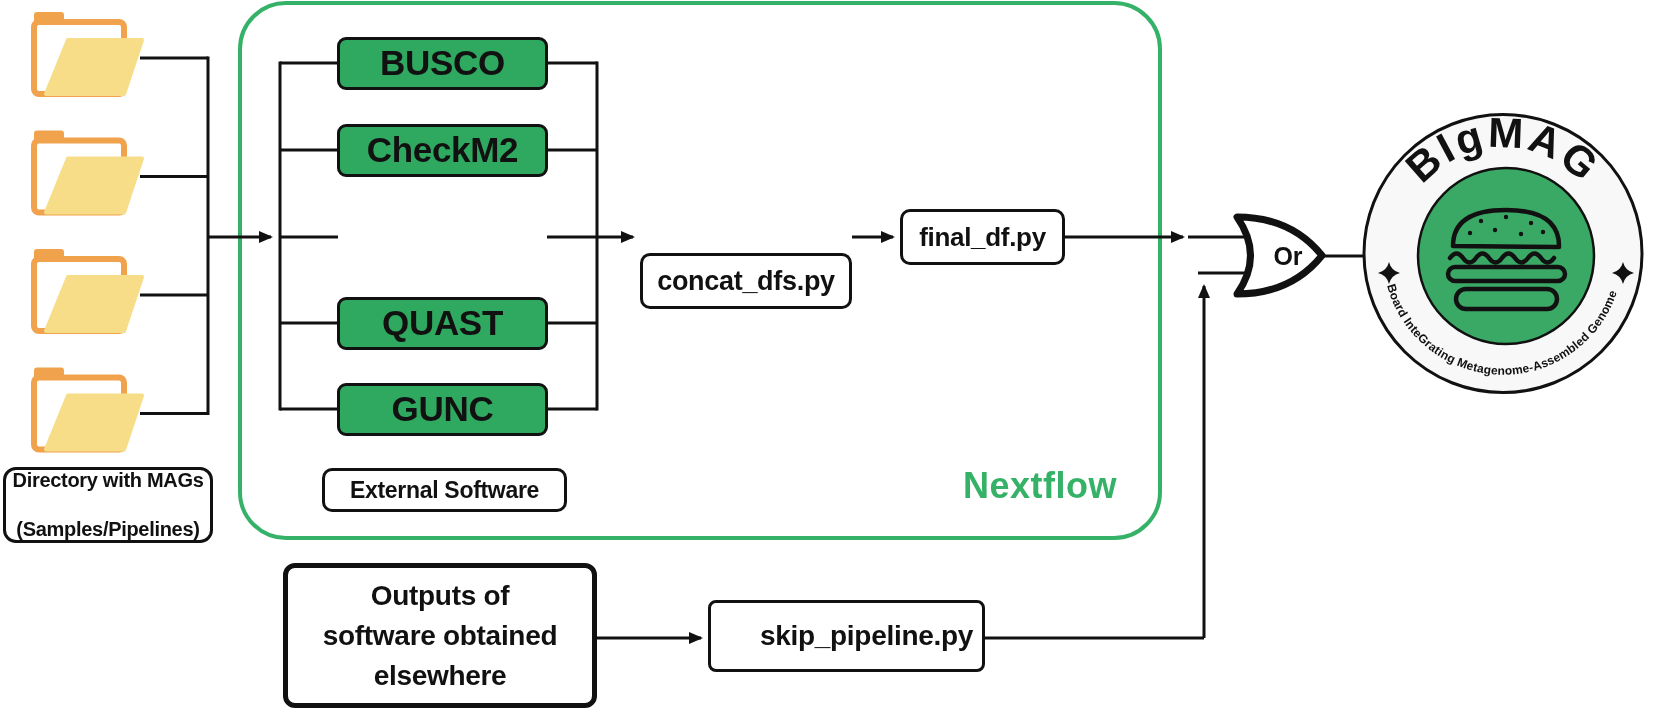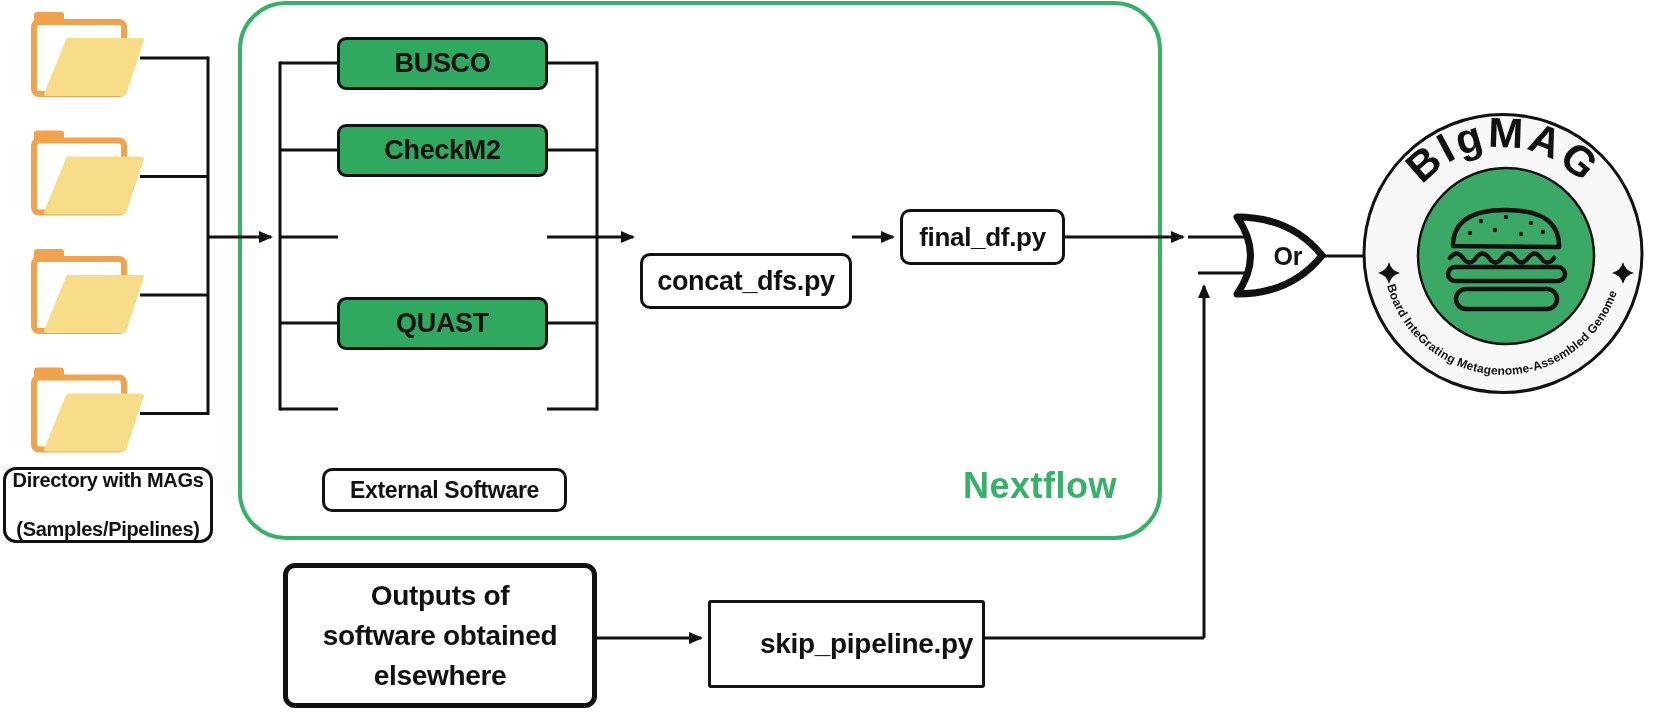--- a/index.html
+++ b/index.html
@@ -14,26 +14,26 @@
     position:absolute;left:238px;top:1px;width:924px;height:539px;
     border:4px solid var(--nextflow-green,#36B268);border-radius:48px;z-index:0;background:transparent;
   }
   .node{
     position:absolute;z-index:2;display:flex;align-items:center;justify-content:center;
     font-weight:700;text-align:center;background:#fff;border:3px solid var(--ink,#111);
     letter-spacing:-0.3px;white-space:nowrap;
   }
   .tool{
     left:337px;width:211px;height:53px;border-radius:9px;
-    background:var(--tool-green,#2FA860);font-size:27px;
+    background:var(--tool-green,#2FA860);font-size:35px;
   }
   .script{border-radius:10px;font-size:27px;}
   #node-concat{left:640px;top:209px;width:212px;height:56px;margin-top:44px;}
   #node-final{left:900px;top:209px;width:165px;height:56px;font-size:26px;}
-  #node-skip{left:708px;top:600px;width:277px;height:88px;font-size:28px;border-radius:3px;padding-left:40px;}
+  #node-skip{left:708px;top:600px;width:277px;height:72px;font-size:28px;border-radius:8px;padding-left:40px;}
   #node-external{left:322px;top:468px;width:245px;height:44px;font-size:23px;border-radius:10px;}
   #node-directory{
     left:3px;top:467px;width:210px;height:76px;font-size:20px;line-height:29px;
     border-radius:13px;border-width:3px;flex-direction:column;white-space:normal;gap:20px;
   }
   #node-outputs{
     left:283px;top:563px;width:314px;height:145px;font-size:28px;line-height:40px;
     border:5px solid var(--ink,#111);border-radius:12px;flex-direction:column;white-space:normal;
   }
   .nf-label{
@@ -157,20 +157,21 @@
       </text>
       <text class="arc-sub" text-anchor="middle">
         <textPath href="#arcBottom" startOffset="50%">Board InteGrating Metagenome-Assembled Genomes</textPath>
       </text>
     </g>
   </svg>
 
   <div class="node tool" style="top:36.5px">BUSCO</div>
   <div class="node tool" style="top:123.5px">CheckM2</div>
   <div class="node tool" style="top:296.5px">QUAST</div>
+  <div class="node tool" style="top:382.5px">GUNC</div>
 
   <div class="node script" id="node-concat">concat_dfs.py</div>
   <div class="node script" id="node-final">final_df.py</div>
   <div class="node script" id="node-skip">skip_pipeline.py</div>
 
   <div class="node" id="node-external">External Software</div>
 
   <div class="node" id="node-directory">
     <span>Directory with MAGs</span>
     <span>(Samples/Pipelines)</span>

